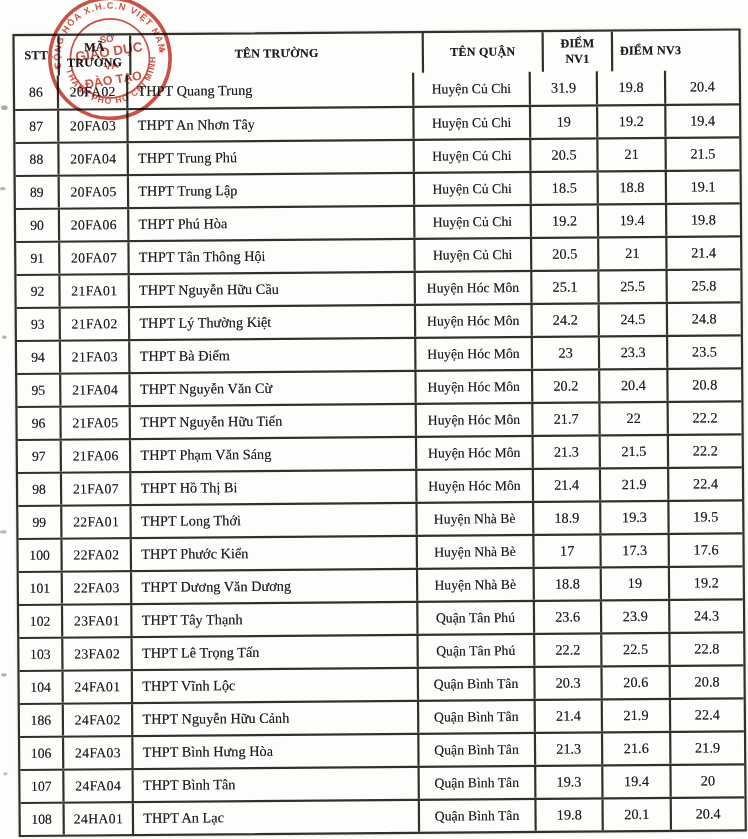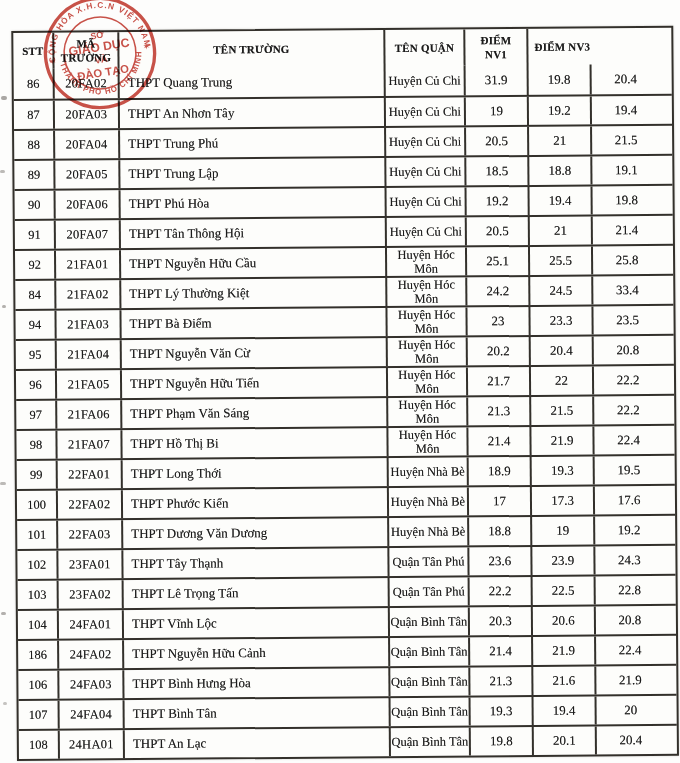--- a/index.html
+++ b/index.html
@@ -24,21 +24,21 @@
   .td{
     display:flex;align-items:center;justify-content:center;
     font-size:12.5px;line-height:1.15;text-align:center;
     text-shadow:0 0 .5px rgba(30,28,25,.55);
     overflow:hidden;
   }
   .td + .td{border-left:2px solid #33302b;}
   .c-stt{width:39px;}
   .c-code{width:65px;letter-spacing:.3px;}
   .c-name{width:266px;justify-content:flex-start;padding-left:8px;text-align:left;font-size:13px;}
-  .c-district{width:80px;}
+  .c-district{width:109px;}
   .c-nv{width:63px;font-size:13px;}
   .c-nv3{width:70px;}
   .head .td{
     font-weight:bold;font-size:11px;letter-spacing:.2px;
     padding:1px 4px;line-height:1.3;
   }
   .head .c-name{justify-content:center;text-align:center;}
   
   .stamp{
     position:absolute;left:41px;top:-6px;width:118px;height:118px;
@@ -138,27 +138,27 @@
     <div class="td c-stt">92</div>
     <div class="td c-code">21FA01</div>
     <div class="td c-name">THPT Nguyễn Hữu Cầu</div>
     <div class="td c-district">Huyện Hóc Môn</div>
     <div class="td c-nv">25.1</div>
     <div class="td c-nv">25.5</div>
     <div class="td c-nv c-nv3">25.8</div>
   </div>
 
   <div class="tr">
-    <div class="td c-stt">84</div>
+    <div class="td c-stt">93</div>
     <div class="td c-code">21FA02</div>
     <div class="td c-name">THPT Lý Thường Kiệt</div>
     <div class="td c-district">Huyện Hóc Môn</div>
     <div class="td c-nv">24.2</div>
     <div class="td c-nv">24.5</div>
-    <div class="td c-nv c-nv3">33.4</div>
+    <div class="td c-nv c-nv3">24.8</div>
   </div>
 
   <div class="tr">
     <div class="td c-stt">94</div>
     <div class="td c-code">21FA03</div>
     <div class="td c-name">THPT Bà Điểm</div>
     <div class="td c-district">Huyện Hóc Môn</div>
     <div class="td c-nv">23</div>
     <div class="td c-nv">23.3</div>
     <div class="td c-nv c-nv3">23.5</div>

